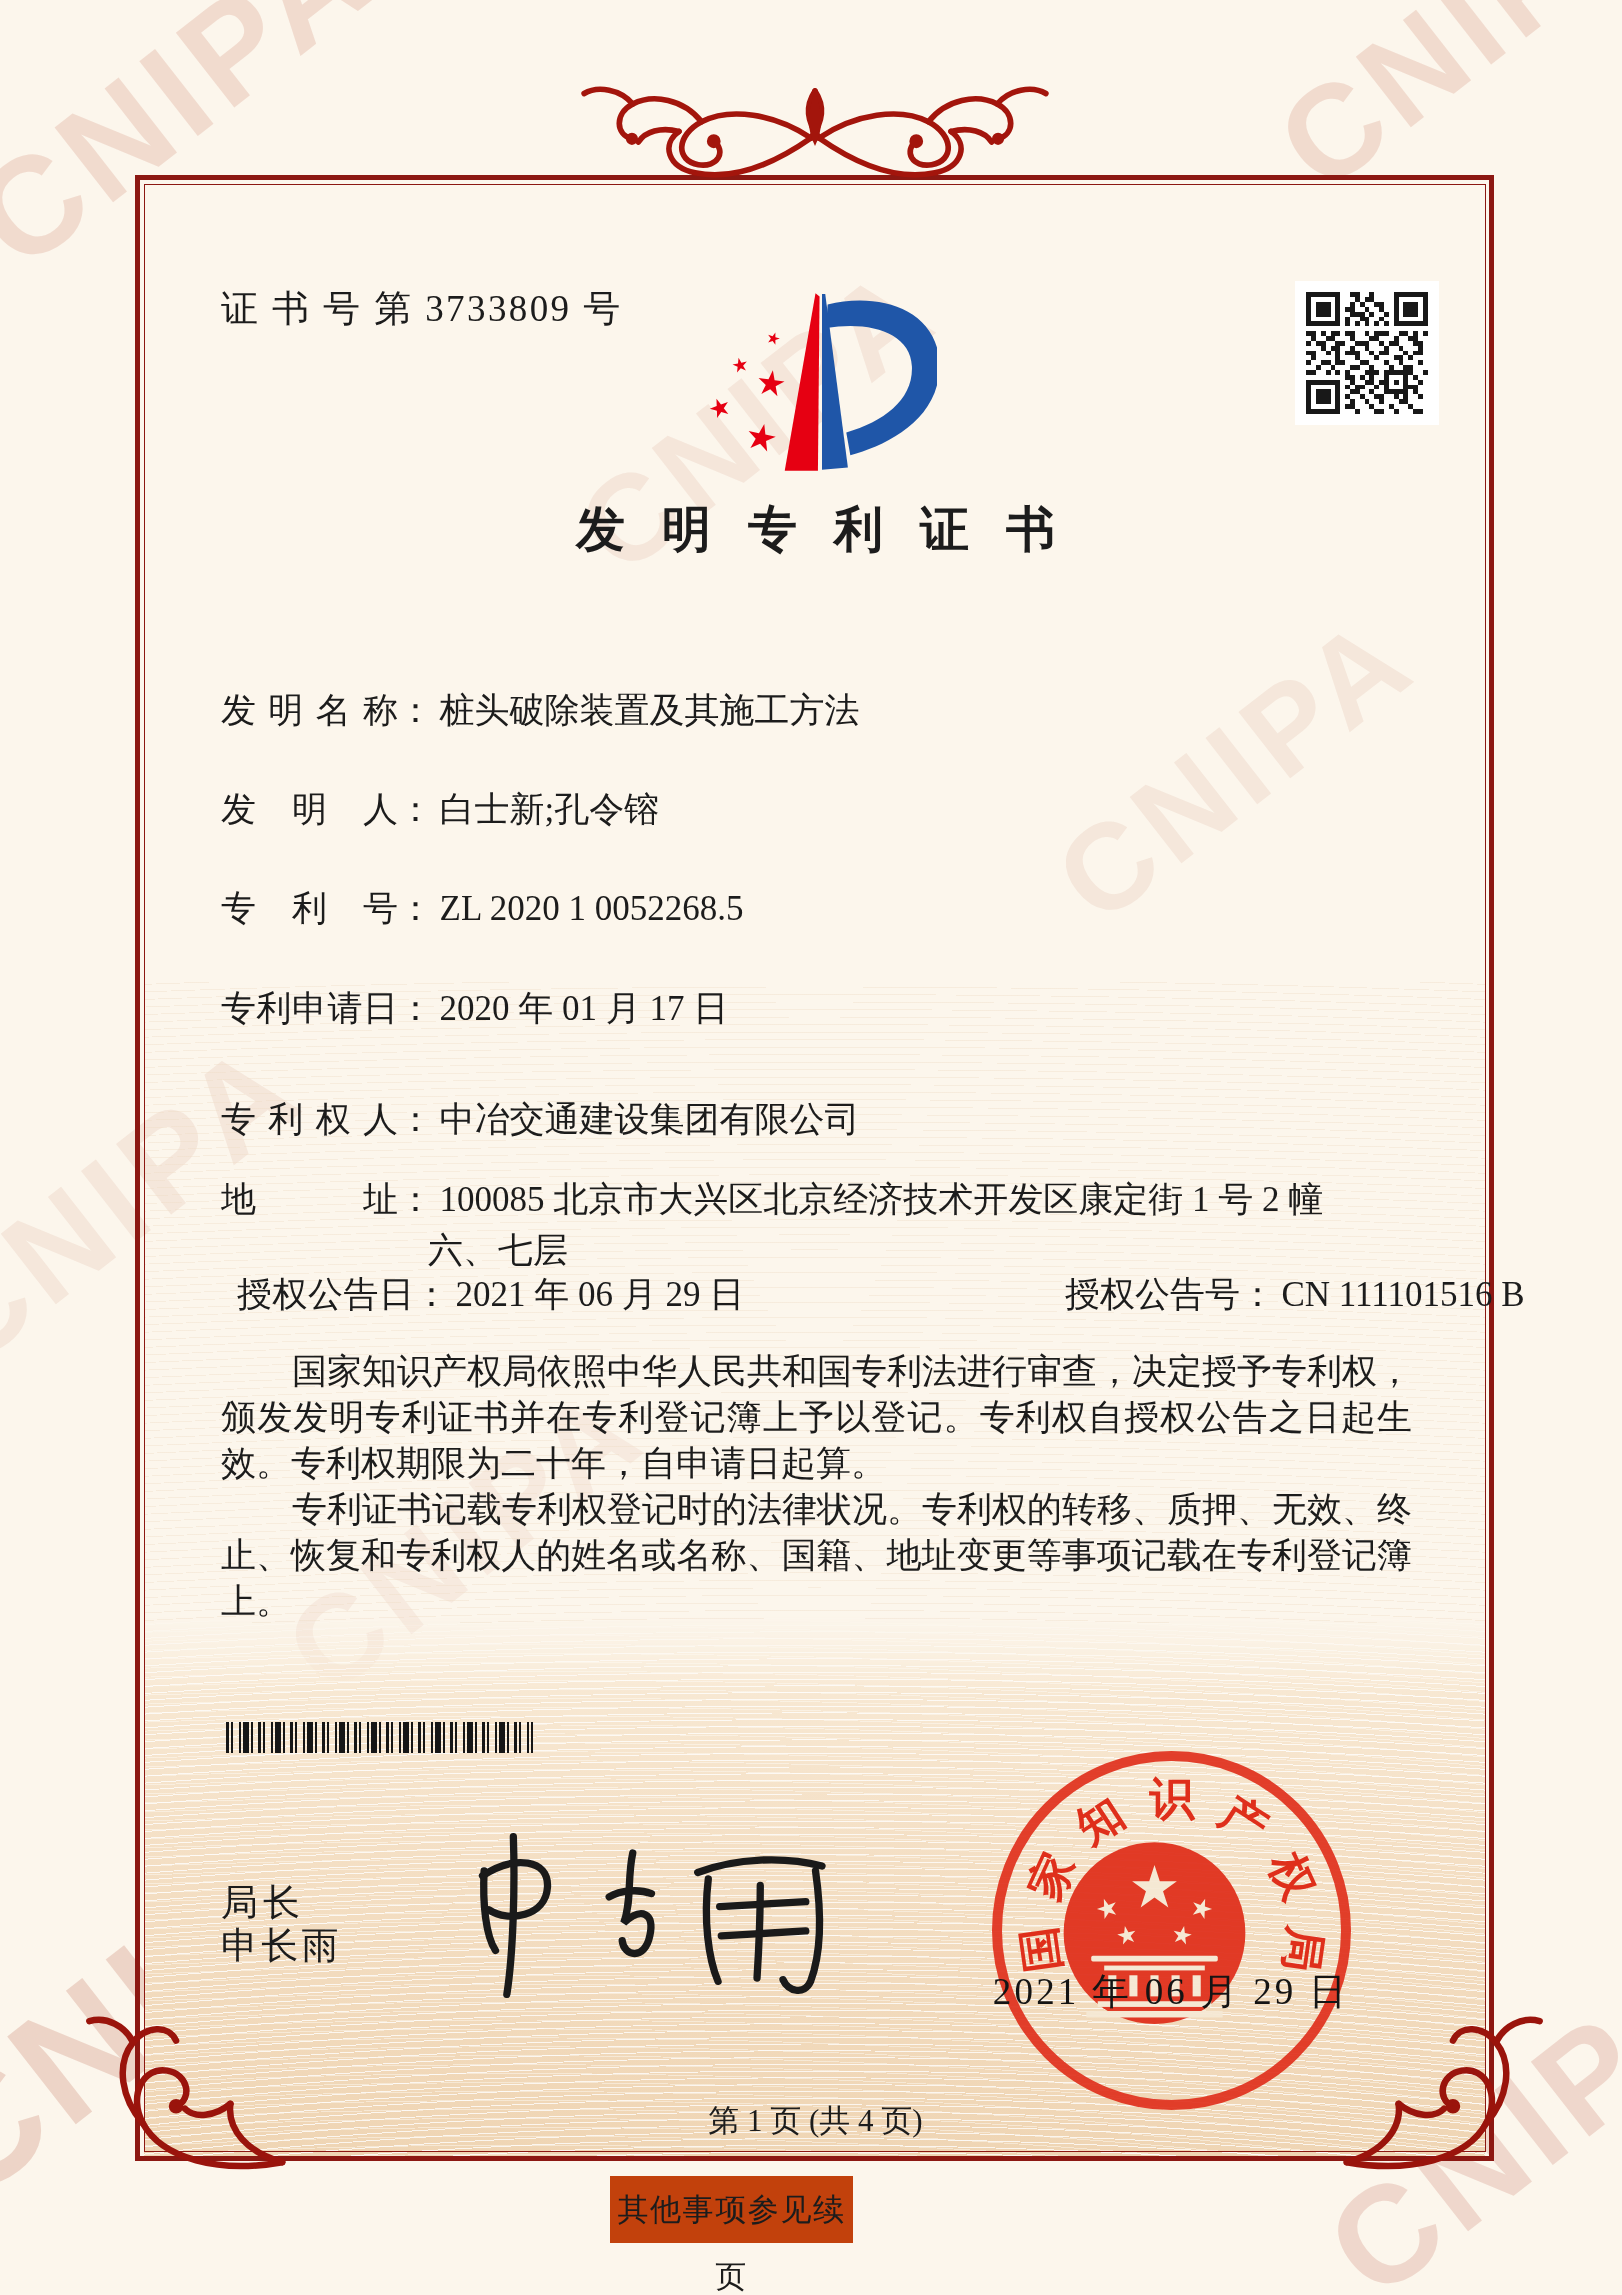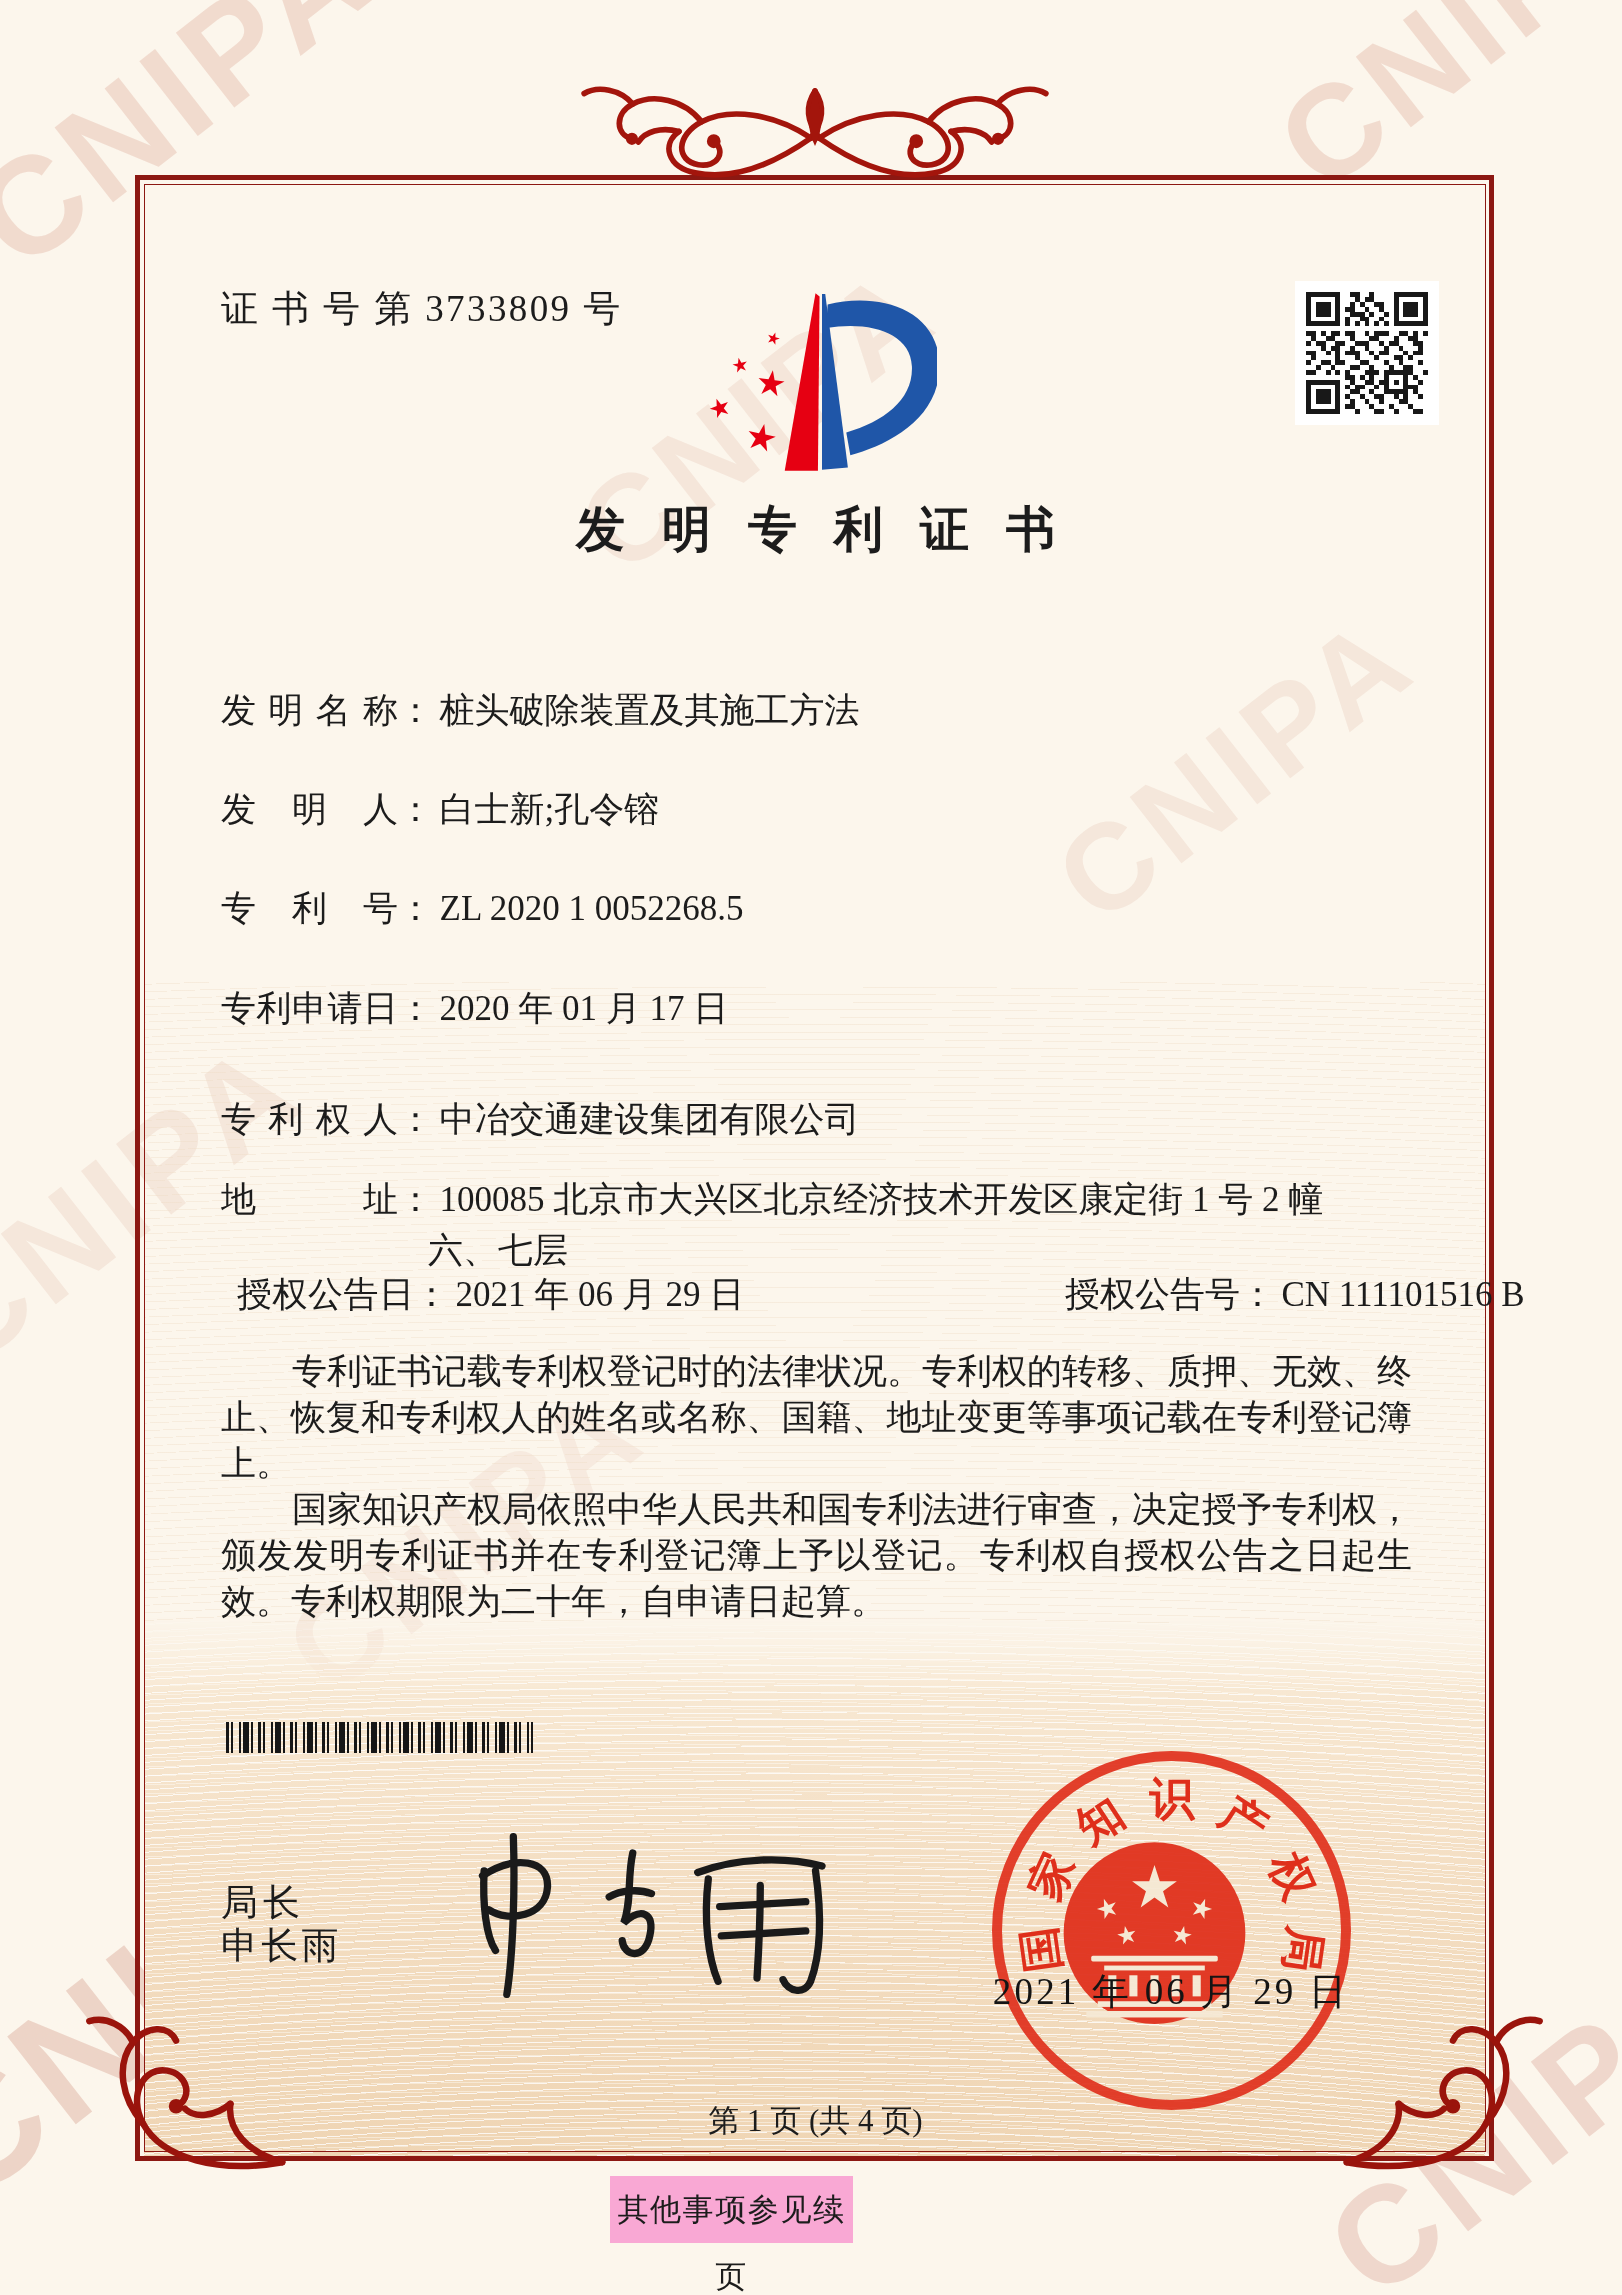--- a/index.html
+++ b/index.html
@@ -76,21 +76,21 @@
     position:absolute;left:0;top:0;font-size:45px;font-weight:700;color:#DF2F1B;
     transform:translate(-50%,-50%) rotate(var(--a)) translateY(-132px);
     transform-origin:center;white-space:nowrap;
   }
   .seal-date{
     position:absolute;z-index:6;left:944px;top:1967px;width:454px;text-align:center;
     font-size:37px;letter-spacing:3.2px;color:#141414;
   }
   .page-footer{position:absolute;z-index:4;left:135px;width:1361px;top:2100px;text-align:center;font-size:31px;}
   .cont-box{
-    position:absolute;z-index:4;left:610px;top:2176px;width:243px;height:67px;background:#f9a8d4;
+    position:absolute;z-index:4;left:610px;top:2176px;width:243px;height:67px;background:#c2410c;
     text-align:center;font-size:31px;line-height:67px;letter-spacing:1.6px;
   }
 </style>
 </head>
 <body>
 
 <div class="page">
 
   <div class="wm" style="left:-57px;top:16px;font-size:138px;color:rgba(228,186,170,.45);">CNIPA</div>
   <div class="wm" style="left:1250px;top:-49px;font-size:130px;color:rgba(228,186,170,.45);">CNIPA</div>
@@ -210,22 +210,22 @@
   <div class="addr2">六、七层</div>
 
   <div class="frow" style="top:1270px;width:1266px;margin-left:16px;">
     <span class="flabel">授权公告日</span><span class="fcolon">：</span><span class="fvalue">2021 年 06 月 29 日</span>
     <span class="grant-right">
       <span>授权公告号</span><span>：</span><span class="fvalue">CN 111101516 B</span>
     </span>
   </div>
 
   <div class="paras">
+    <p>国家知识产权局依照中华人民共和国专利法进行审查，决定授予专利权，颁发发明专利证书并在专利登记簿上予以登记。专利权自授权公告之日起生效。专利权期限为二十年，自申请日起算。</p>
     <p>专利证书记载专利权登记时的法律状况。专利权的转移、质押、无效、终止、恢复和专利权人的姓名或名称、国籍、地址变更等事项记载在专利登记簿上。</p>
-    <p>国家知识产权局依照中华人民共和国专利法进行审查，决定授予专利权，颁发发明专利证书并在专利登记簿上予以登记。专利权自授权公告之日起生效。专利权期限为二十年，自申请日起算。</p>
   </div>
 
   <div class="barcode"></div>
 
   <div class="signer-title">局长</div>
   <div class="signer-name">申长雨</div>
 
   <svg class="signature" width="398" height="183" viewBox="0 0 490 225">
     <g fill="none" stroke="#1a1a1a" stroke-width="9" stroke-linecap="round">
       <path d="M78 18 C80 80 78 160 70 212"></path>

